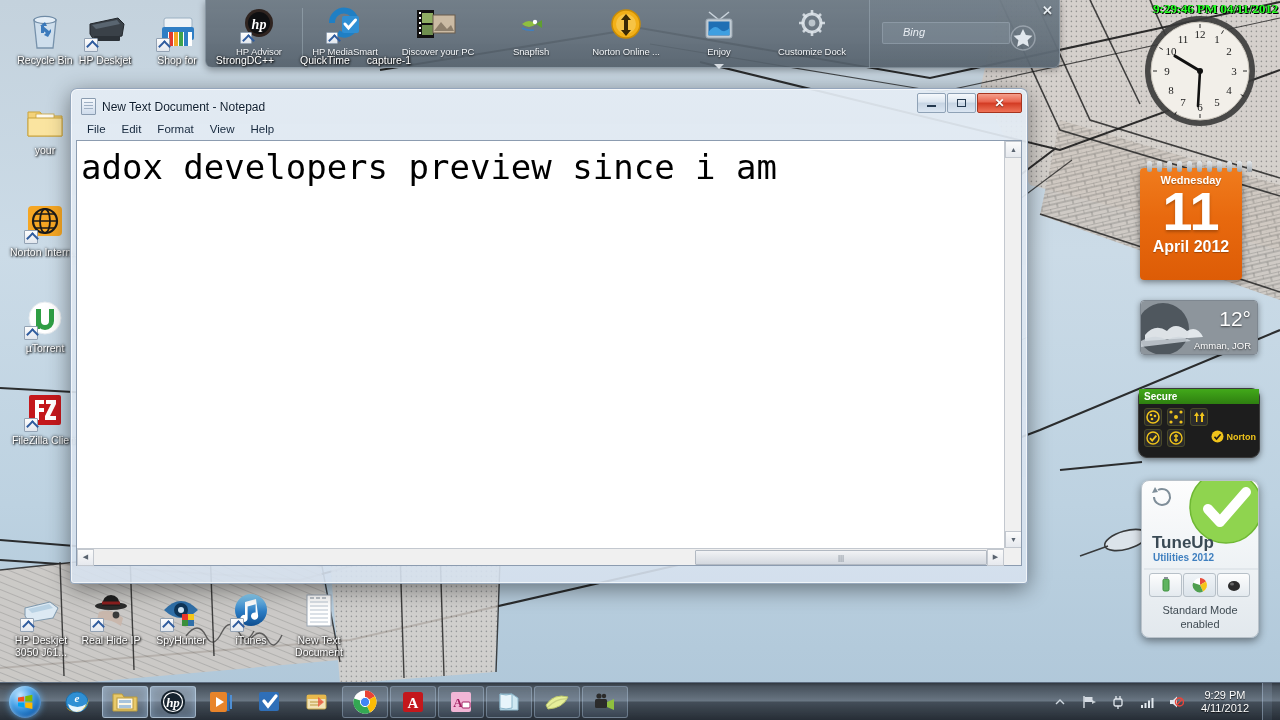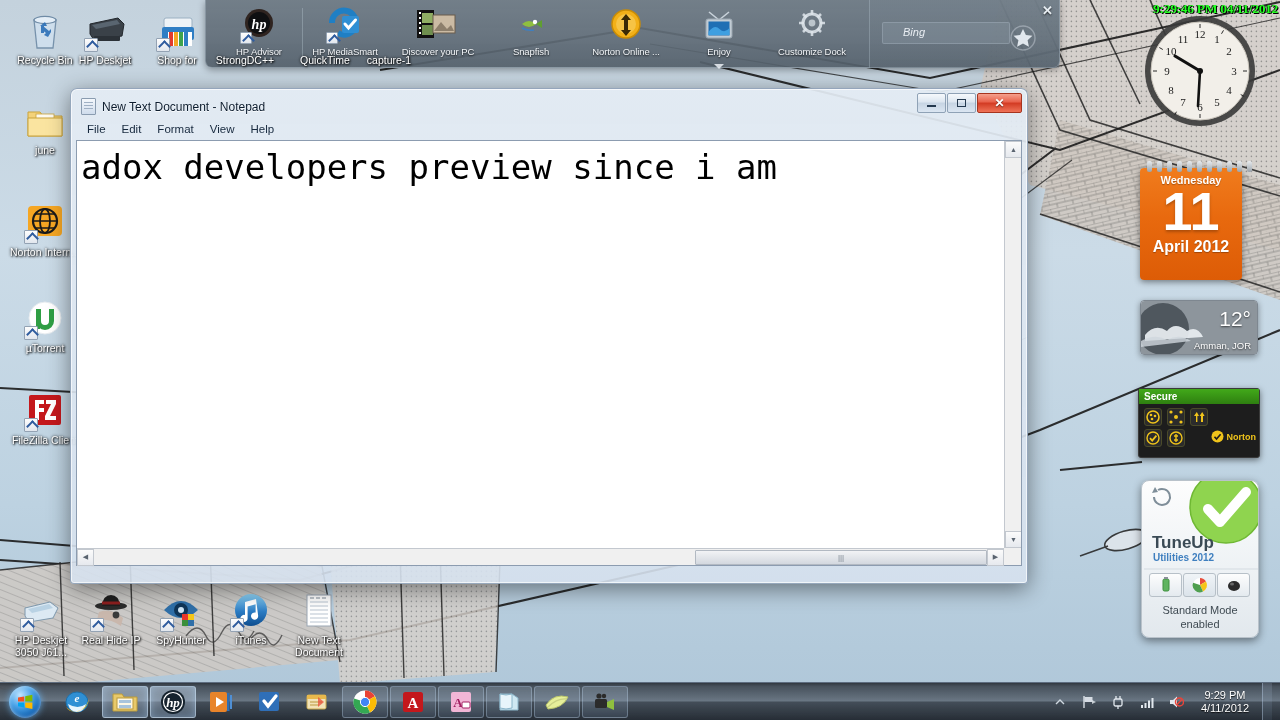--- a/index.html
+++ b/index.html
@@ -171,21 +171,21 @@
   .cal-rings i{display:block;width:5px;height:11px;background:linear-gradient(to bottom,#e8ecef,#9aa3ab);border-radius:2px;}
   #gadget-weather {
     position:absolute; left:1140px; top:300px; width:118px; height:55px;
     background:linear-gradient(to bottom,#c6ccd2,#9aa3ab); border:1px solid #7e8790;
     border-radius:4px; box-shadow:0 2px 6px rgba(0,0,0,.4); overflow:hidden; position:absolute;
   }
   #w-temp{position:absolute;right:6px;top:6px;font-size:21px;color:#fff;text-shadow:0 1px 2px rgba(0,0,0,.6);}
   #w-city{position:absolute;right:6px;bottom:3px;font-size:9.5px;color:#fff;text-shadow:0 1px 2px rgba(0,0,0,.7);}
   #gadget-norton {
     position:absolute; left:1138px; top:388px; width:122px; height:70px;
-    background:#1d1d1d; border:1px solid #3a3a3a; border-radius:3px;
+    background:#1d1d1d; border:1px solid #3a3a3a; border-radius:9px;
     box-shadow:0 2px 6px rgba(0,0,0,.5);
   }
   #nt-head{height:15px;background:linear-gradient(to bottom,#42a91a,#2e7f10);
     color:#fff;font-size:10px;font-weight:bold;padding-left:5px;line-height:15px;}
   .nt-grid{padding:4px 0 0 5px;display:grid;grid-template-columns:repeat(3,20px);gap:3px;width:74px;}
   .nt-cell{width:18px;height:18px;border-radius:3px;background:#2b2b2b;border:1px solid #4a4a2a;
     display:flex;align-items:center;justify-content:center;}
   #nt-brand{position:absolute;right:3px;bottom:14px;display:flex;align-items:center;gap:3px;}
   #nt-brand .nm{font-size:9px;color:#f0c41b;font-weight:bold;}
   #gadget-tuneup {
@@ -383,21 +383,21 @@
   </div>
 
   <div class="dicon" style="left:8px;top:100px">
     <div class="glyph">
       <svg viewBox="0 0 42 42" width="42" height="42">
         <path d="M4 12 h12 l3 4 h19 v20 h-34 Z" fill="#f3d27a" stroke="#c9a33c" stroke-width="1"></path>
         <rect x="12" y="14" width="18" height="20" fill="#fdfaf0" stroke="#c9a33c" stroke-width=".8"></rect>
         <path d="M4 18 h34 v18 h-34 Z" fill="#fae4a0" stroke="#c9a33c" stroke-width="1"></path>
       </svg>
     </div>
-    <div class="dlabel">june</div>
+    <div class="dlabel">your</div>
   </div>
 
   <div class="dicon" style="left:8px;top:202px">
     <div class="glyph">
       <svg viewBox="0 0 42 42" width="42" height="42">
         <rect x="4" y="4" width="34" height="30" rx="4" fill="#f5a623"></rect>
         <circle cx="21" cy="19" r="12" fill="none" stroke="#1a1a1a" stroke-width="2.2"></circle>
         <ellipse cx="21" cy="19" rx="5" ry="12" fill="none" stroke="#1a1a1a" stroke-width="1.8"></ellipse>
         <path d="M9 19 h24 M11 12 h20 M11 26 h20" stroke="#1a1a1a" stroke-width="1.6"></path>
       </svg>

